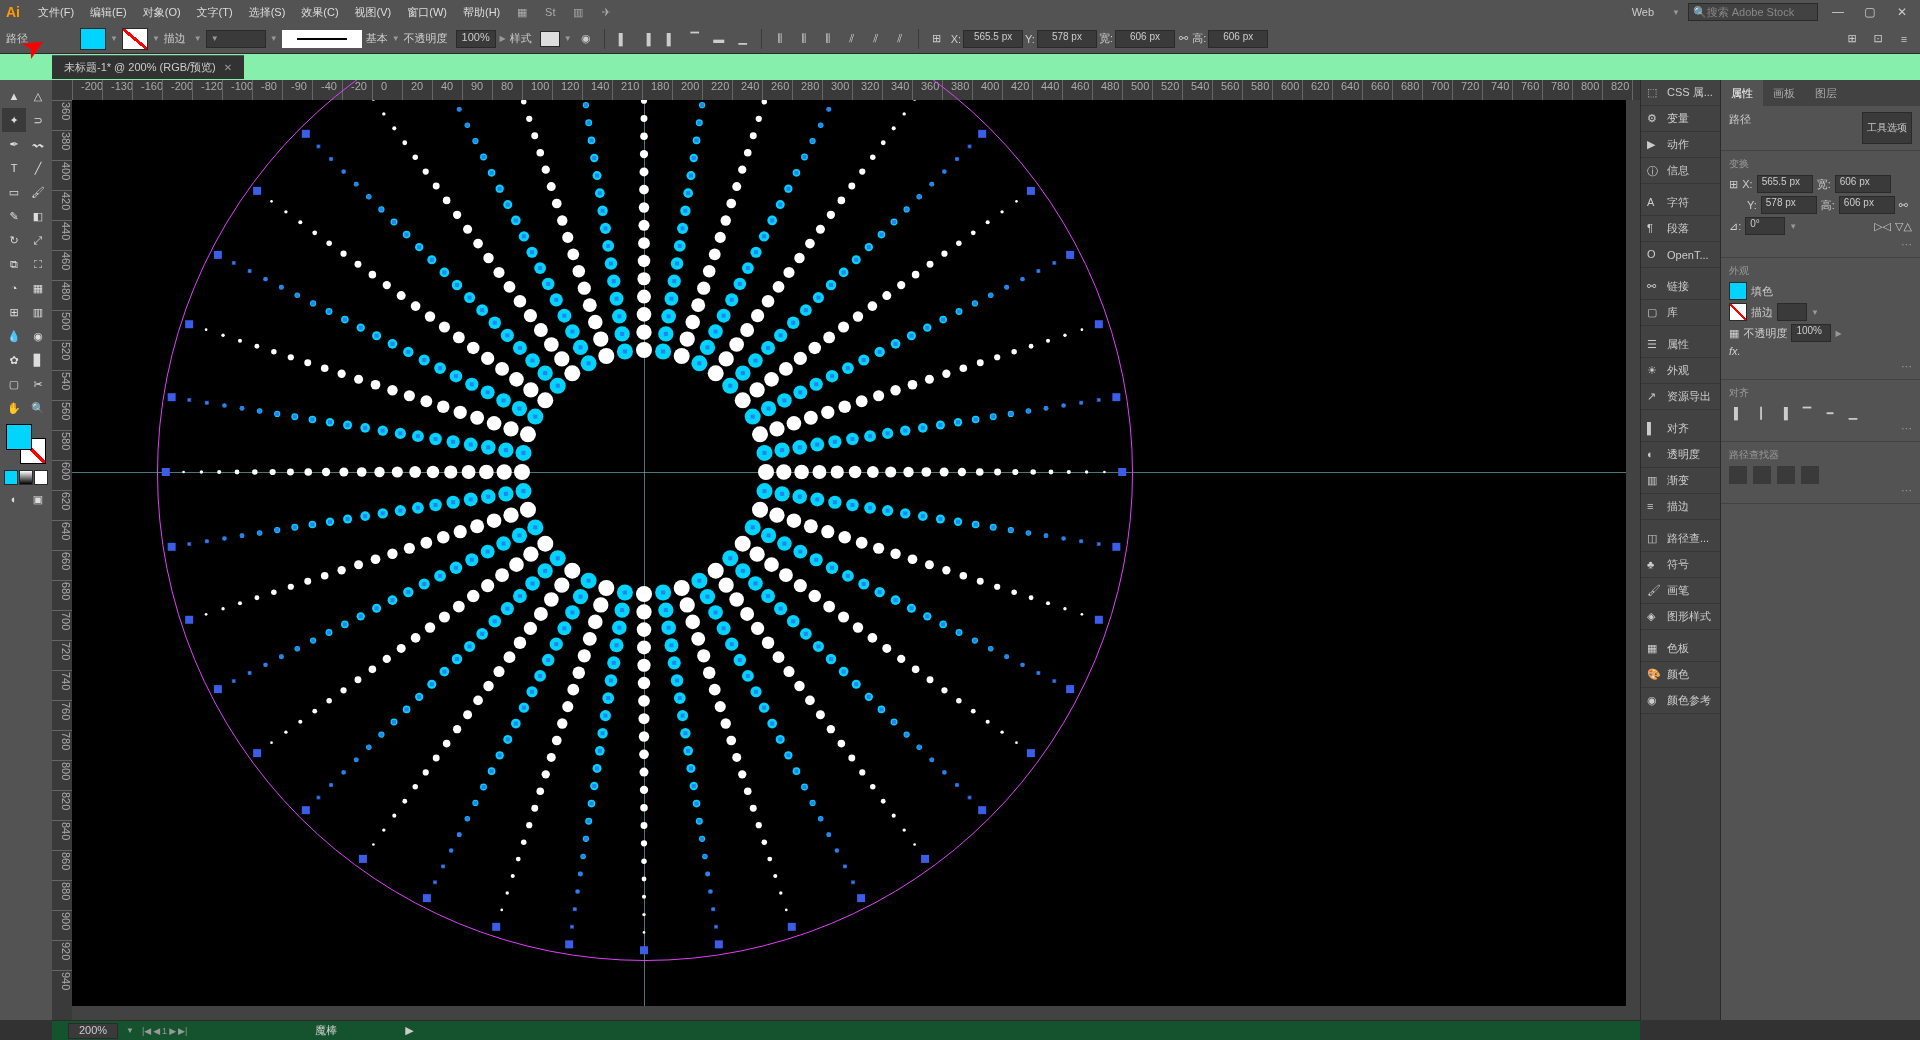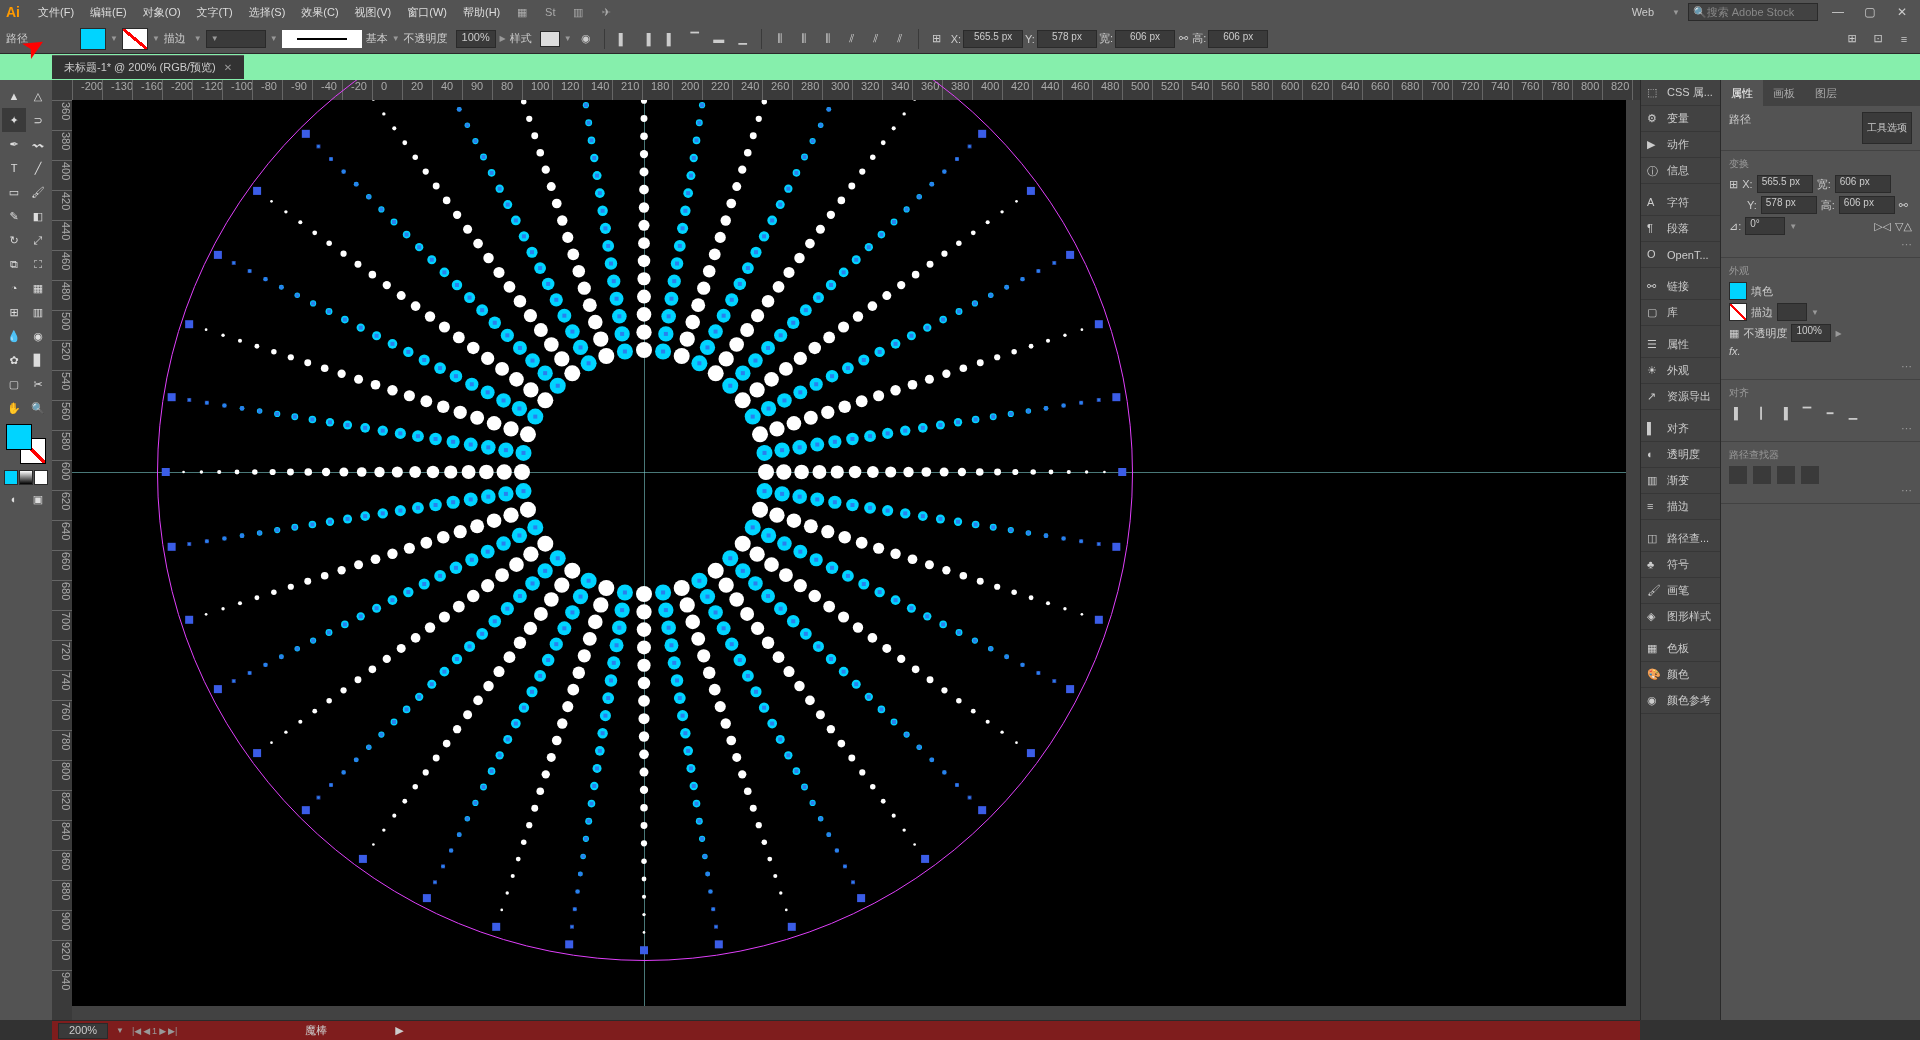--- a/index.html
+++ b/index.html
@@ -81,21 +81,21 @@
 .props-title { color: #999; margin-bottom: 4px; font-size: 10px; }
 .props-row { display: flex; align-items: center; gap: 4px; margin: 3px 0; }
 .p-input { width: 56px; height: 18px; background: #3a3a3a; border: 1px solid #2a2a2a; color: #ccc; font-size: 10px; padding: 0 4px; }
 .p-btn { flex: 1; height: 32px; background: #3a3a3a; border: 1px solid #2a2a2a; color: #ccc; font-size: 10px; display: flex; align-items: center; justify-content: center; }
 .align-icons { display: flex; gap: 5px; }
 .align-ic { width: 18px; height: 18px; display: flex; align-items: center; justify-content: center; color: #ccc; }
 .pf-icons { display: flex; gap: 6px; }
 .pf-ic { width: 18px; height: 18px; background: #3a3a3a; }
 
 
-.statusbar { height: 20px; background: #7f1d1d; display: flex; align-items: center; padding: 0 6px; gap: 8px; font-size: 10px; color: #ccc; border-top: 1px solid #2a2a2a; position: absolute; bottom: 0; left: 52px; right: 280px; }
+.statusbar { height: 20px; background: #14532d; display: flex; align-items: center; padding: 0 16px; gap: 8px; font-size: 10px; color: #ccc; border-top: 1px solid #2a2a2a; position: absolute; bottom: 0; left: 52px; right: 280px; }
 .zoom-box { width: 50px; height: 16px; background: #3a3a3a; border: 1px solid #2a2a2a; text-align: center; }
 .nav-arrows { display: flex; gap: 2px; }
 .nav-arrows span { font-size: 9px; color: #999; }
 
 .dot-w { fill: #fff; }
 .dot-c { fill: #00d4ff; }
 .sel-handle { fill: #3b5de7; }
 </style>
 </head>
 <body>

